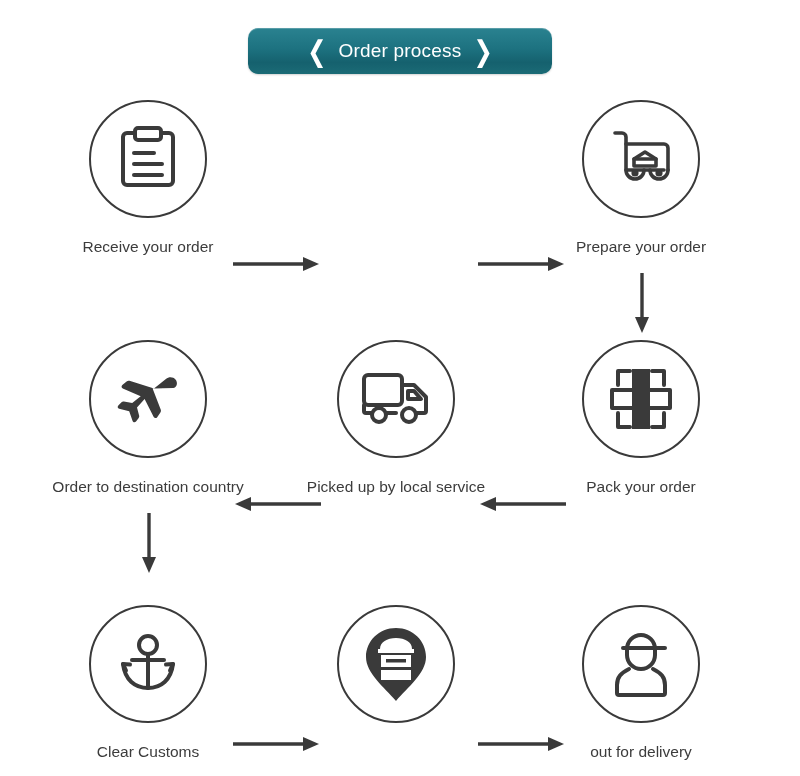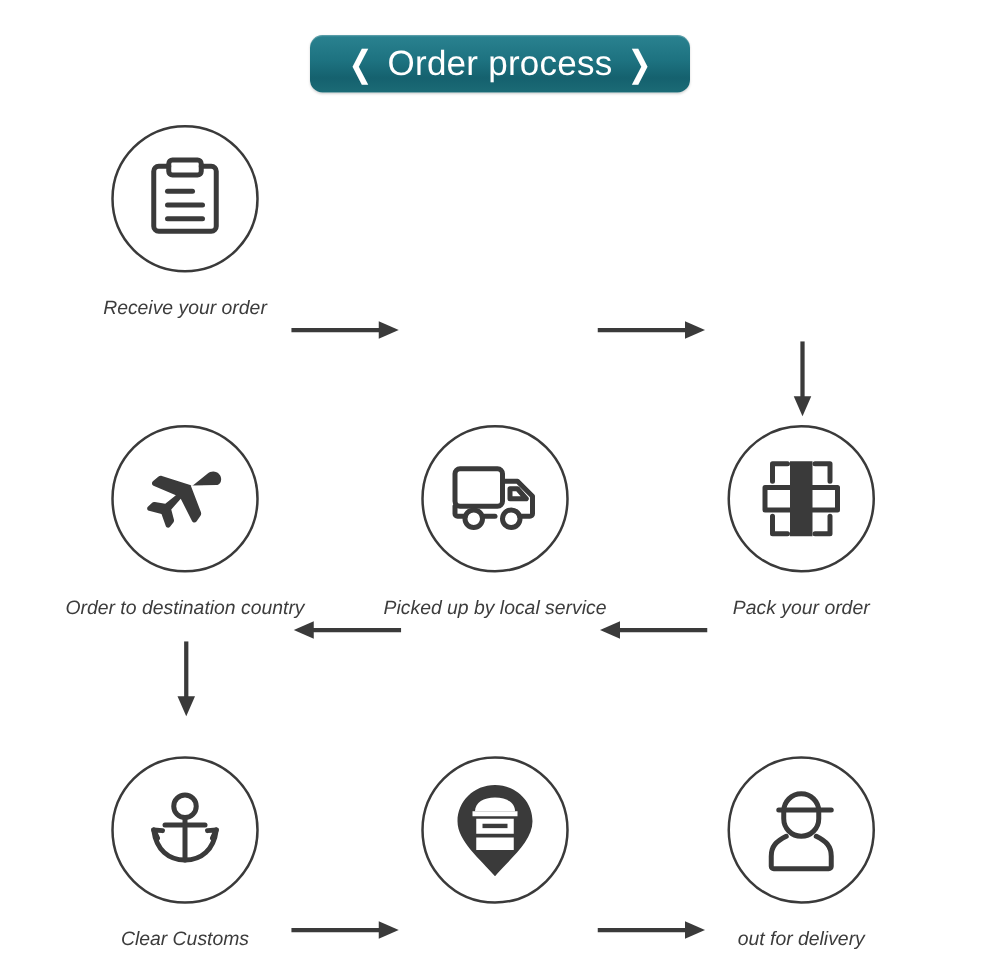--- a/index.html
+++ b/index.html
@@ -37,32 +37,31 @@
   #header-pill .chev {
     color: #ffffff;
     font-size: 23px;
     line-height: 1;
     font-weight: bold;
     transform: scaleY(1.25);
     display: inline-block;
   }
   #header-title {
     color: #ffffff;
-    font-size: 28px;
+    font-size: 19px;
     letter-spacing: 0.2px;
     white-space: nowrap;
   }
 
   
   #flow {
     position: absolute;
     left: 0; top: 95px;
     width: 656px;
     height: 681px;
-    font-style: italic;
   }
   .node {
     position: absolute;
     width: 200px;
     text-align: center;
   }
   .node .circle {
     width: 118px;
     height: 118px;
     margin: 0 auto;
@@ -132,20 +131,37 @@
           <line x1="17" y1="28" x2="37" y2="28"></line>
           <line x1="17" y1="39" x2="45" y2="39"></line>
           <line x1="17" y1="50" x2="45" y2="50"></line>
         </svg>
       </span>
     </div>
     <div class="label">Receive your order</div>
   </div>
 
 
+  <div class="node r1 c3">
+    <div class="circle">
+      <span>
+        <svg width="68" height="62" viewBox="0 0 68 62" fill="none" stroke="#3a3a3a" stroke-width="3.6" stroke-linecap="round" stroke-linejoin="round">
+          <path d="M8 5 h7 a4 4 0 0 1 4 4 V42 h38"></path>
+          <path d="M19 16 h38 a4 4 0 0 1 4 4 V42"></path>
+          <path d="M27 38 h22 v-7 l-11 -7 -11 7 z"></path>
+          <line x1="27" y1="31" x2="49" y2="31"></line>
+          <path d="M19 42 a9 9 0 0 0 9 9 a9 9 0 0 0 9 -9"></path>
+          <path d="M43 42 a9 9 0 0 0 9 9 a9 9 0 0 0 9 -9"></path>
+          <circle cx="28" cy="45" r="1.8" fill="#3a3a3a"></circle>
+          <circle cx="52" cy="45" r="1.8" fill="#3a3a3a"></circle>
+        </svg>
+      </span>
+    </div>
+    <div class="label">Prepare your order</div>
+  </div>
 
   <div class="node r2 c3">
     <div class="circle">
       <span>
         <svg width="70" height="68" viewBox="0 0 70 68" fill="none" stroke="#3a3a3a" stroke-width="4" stroke-linecap="round" stroke-linejoin="round">
           <path d="M24 6 H12 V20"></path>
           <path d="M46 6 H58 V20"></path>
           <path d="M12 48 V62 H24"></path>
           <path d="M58 48 V62 H46"></path>
           <rect x="6" y="25" width="58" height="18"></rect>

